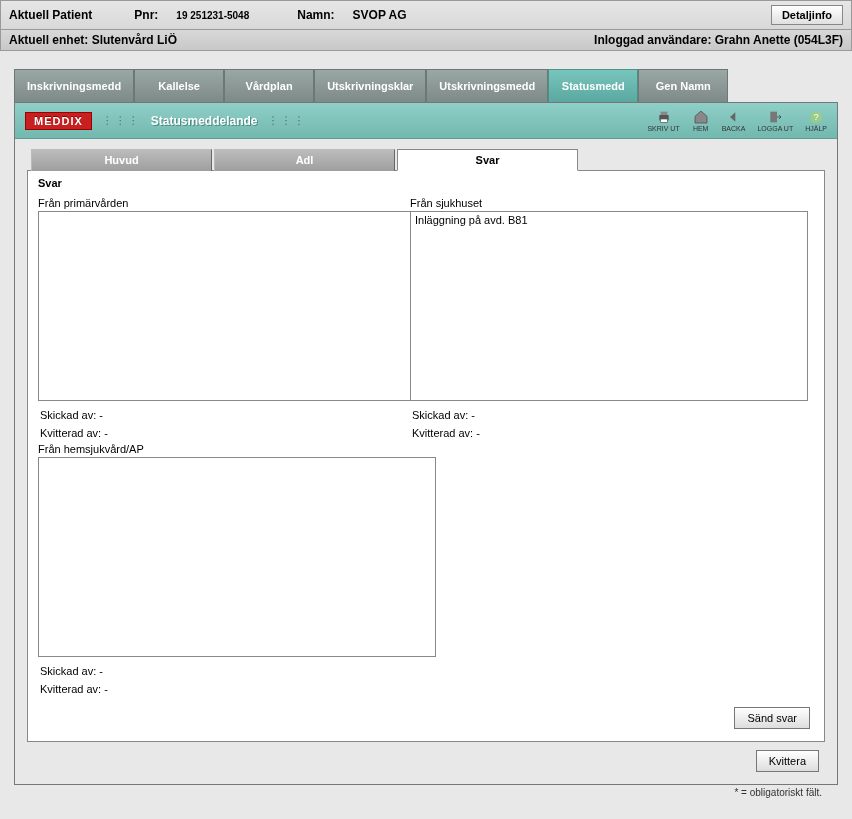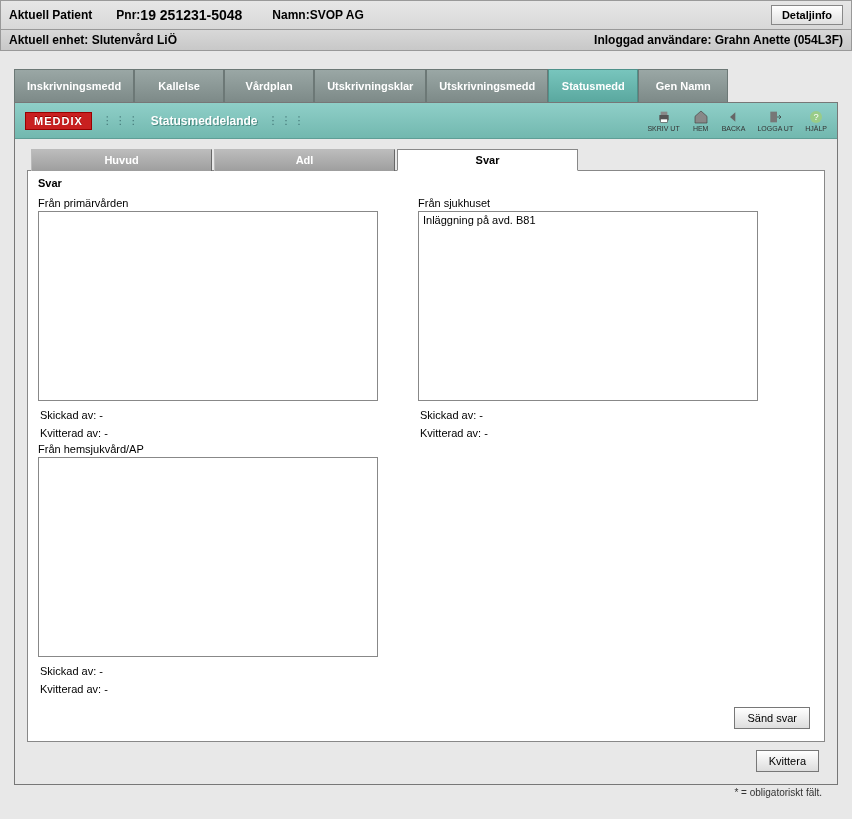--- a/index.html
+++ b/index.html
@@ -10,26 +10,26 @@
     width: 852px;
     height: 819px;
     overflow: hidden;
   }
   .header-top {
     background: linear-gradient(#e6e6e6, #d8d8d8);
     border: 1px solid #999;
     padding: 4px 8px;
     display: flex;
     align-items: center;
-    gap: 0;
+    gap: 18px;
     font-weight: bold;
     font-size: 12px;
   }
   .header-top .lbl { margin-right: 4px; }
-  .header-top .pnr-val { font-size: 14px; }
+  .header-top .pnr-val { font-size: 10px; }
   .header-top .spacer { flex: 1; }
   .detaljinfo-btn {
     background: linear-gradient(#fff,#e0e0e0);
     border: 1px solid #888;
     padding: 3px 10px;
     font-weight: bold;
     font-size: 11px;
     cursor: pointer;
   }
   .header-sub {
@@ -144,30 +144,30 @@
     margin-top: -1px;
     padding: 6px 10px 12px 10px;
   }
   .section-title {
     font-weight: bold;
     font-size: 11px;
     margin-bottom: 4px;
   }
   .columns {
     display: flex;
-    gap: 20px;
+    gap: 12px;
   }
   .col { width: 360px; }
   .field-label {
     font-size: 11px;
     margin-top: 4px;
     margin-bottom: 2px;
   }
   textarea.big {
-    width: 340px;
+    width: 398px;
     height: 190px;
     border: 1px solid #888;
     font-family: Verdana, Arial, sans-serif;
     font-size: 11px;
     padding: 2px 4px;
     resize: none;
     overflow-y: scroll;
   }
   .meta {
     font-size: 11px;

